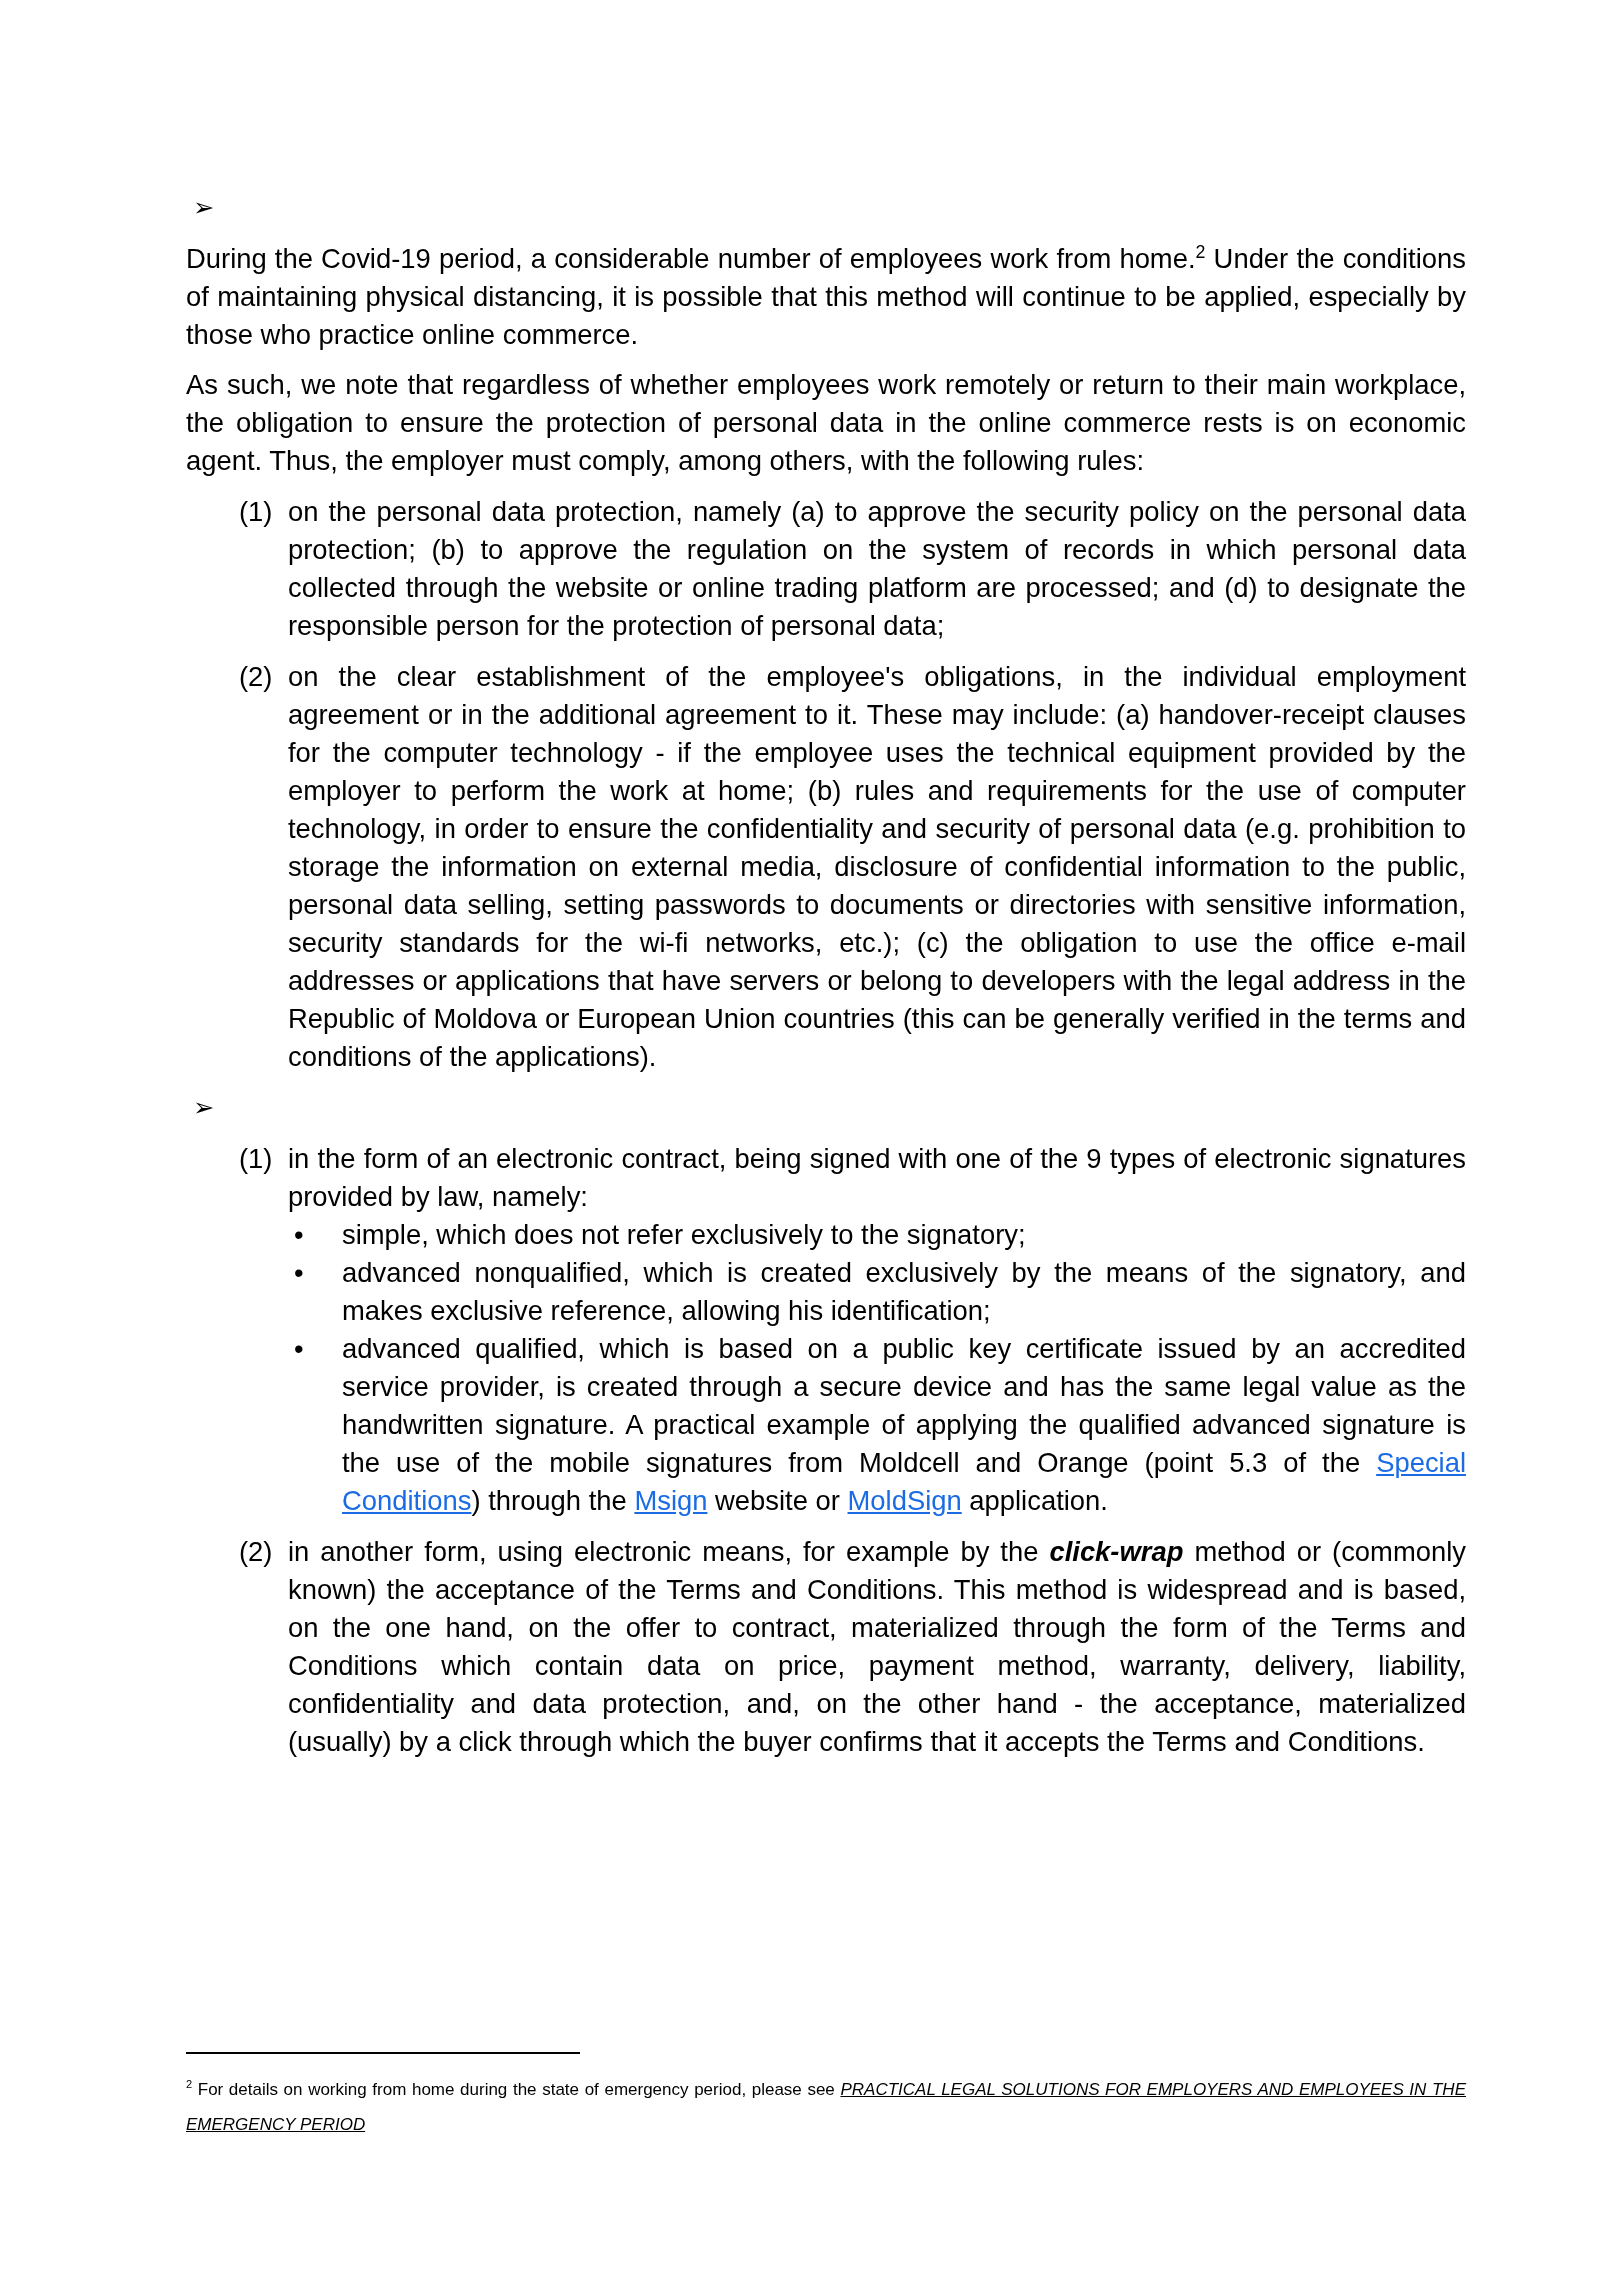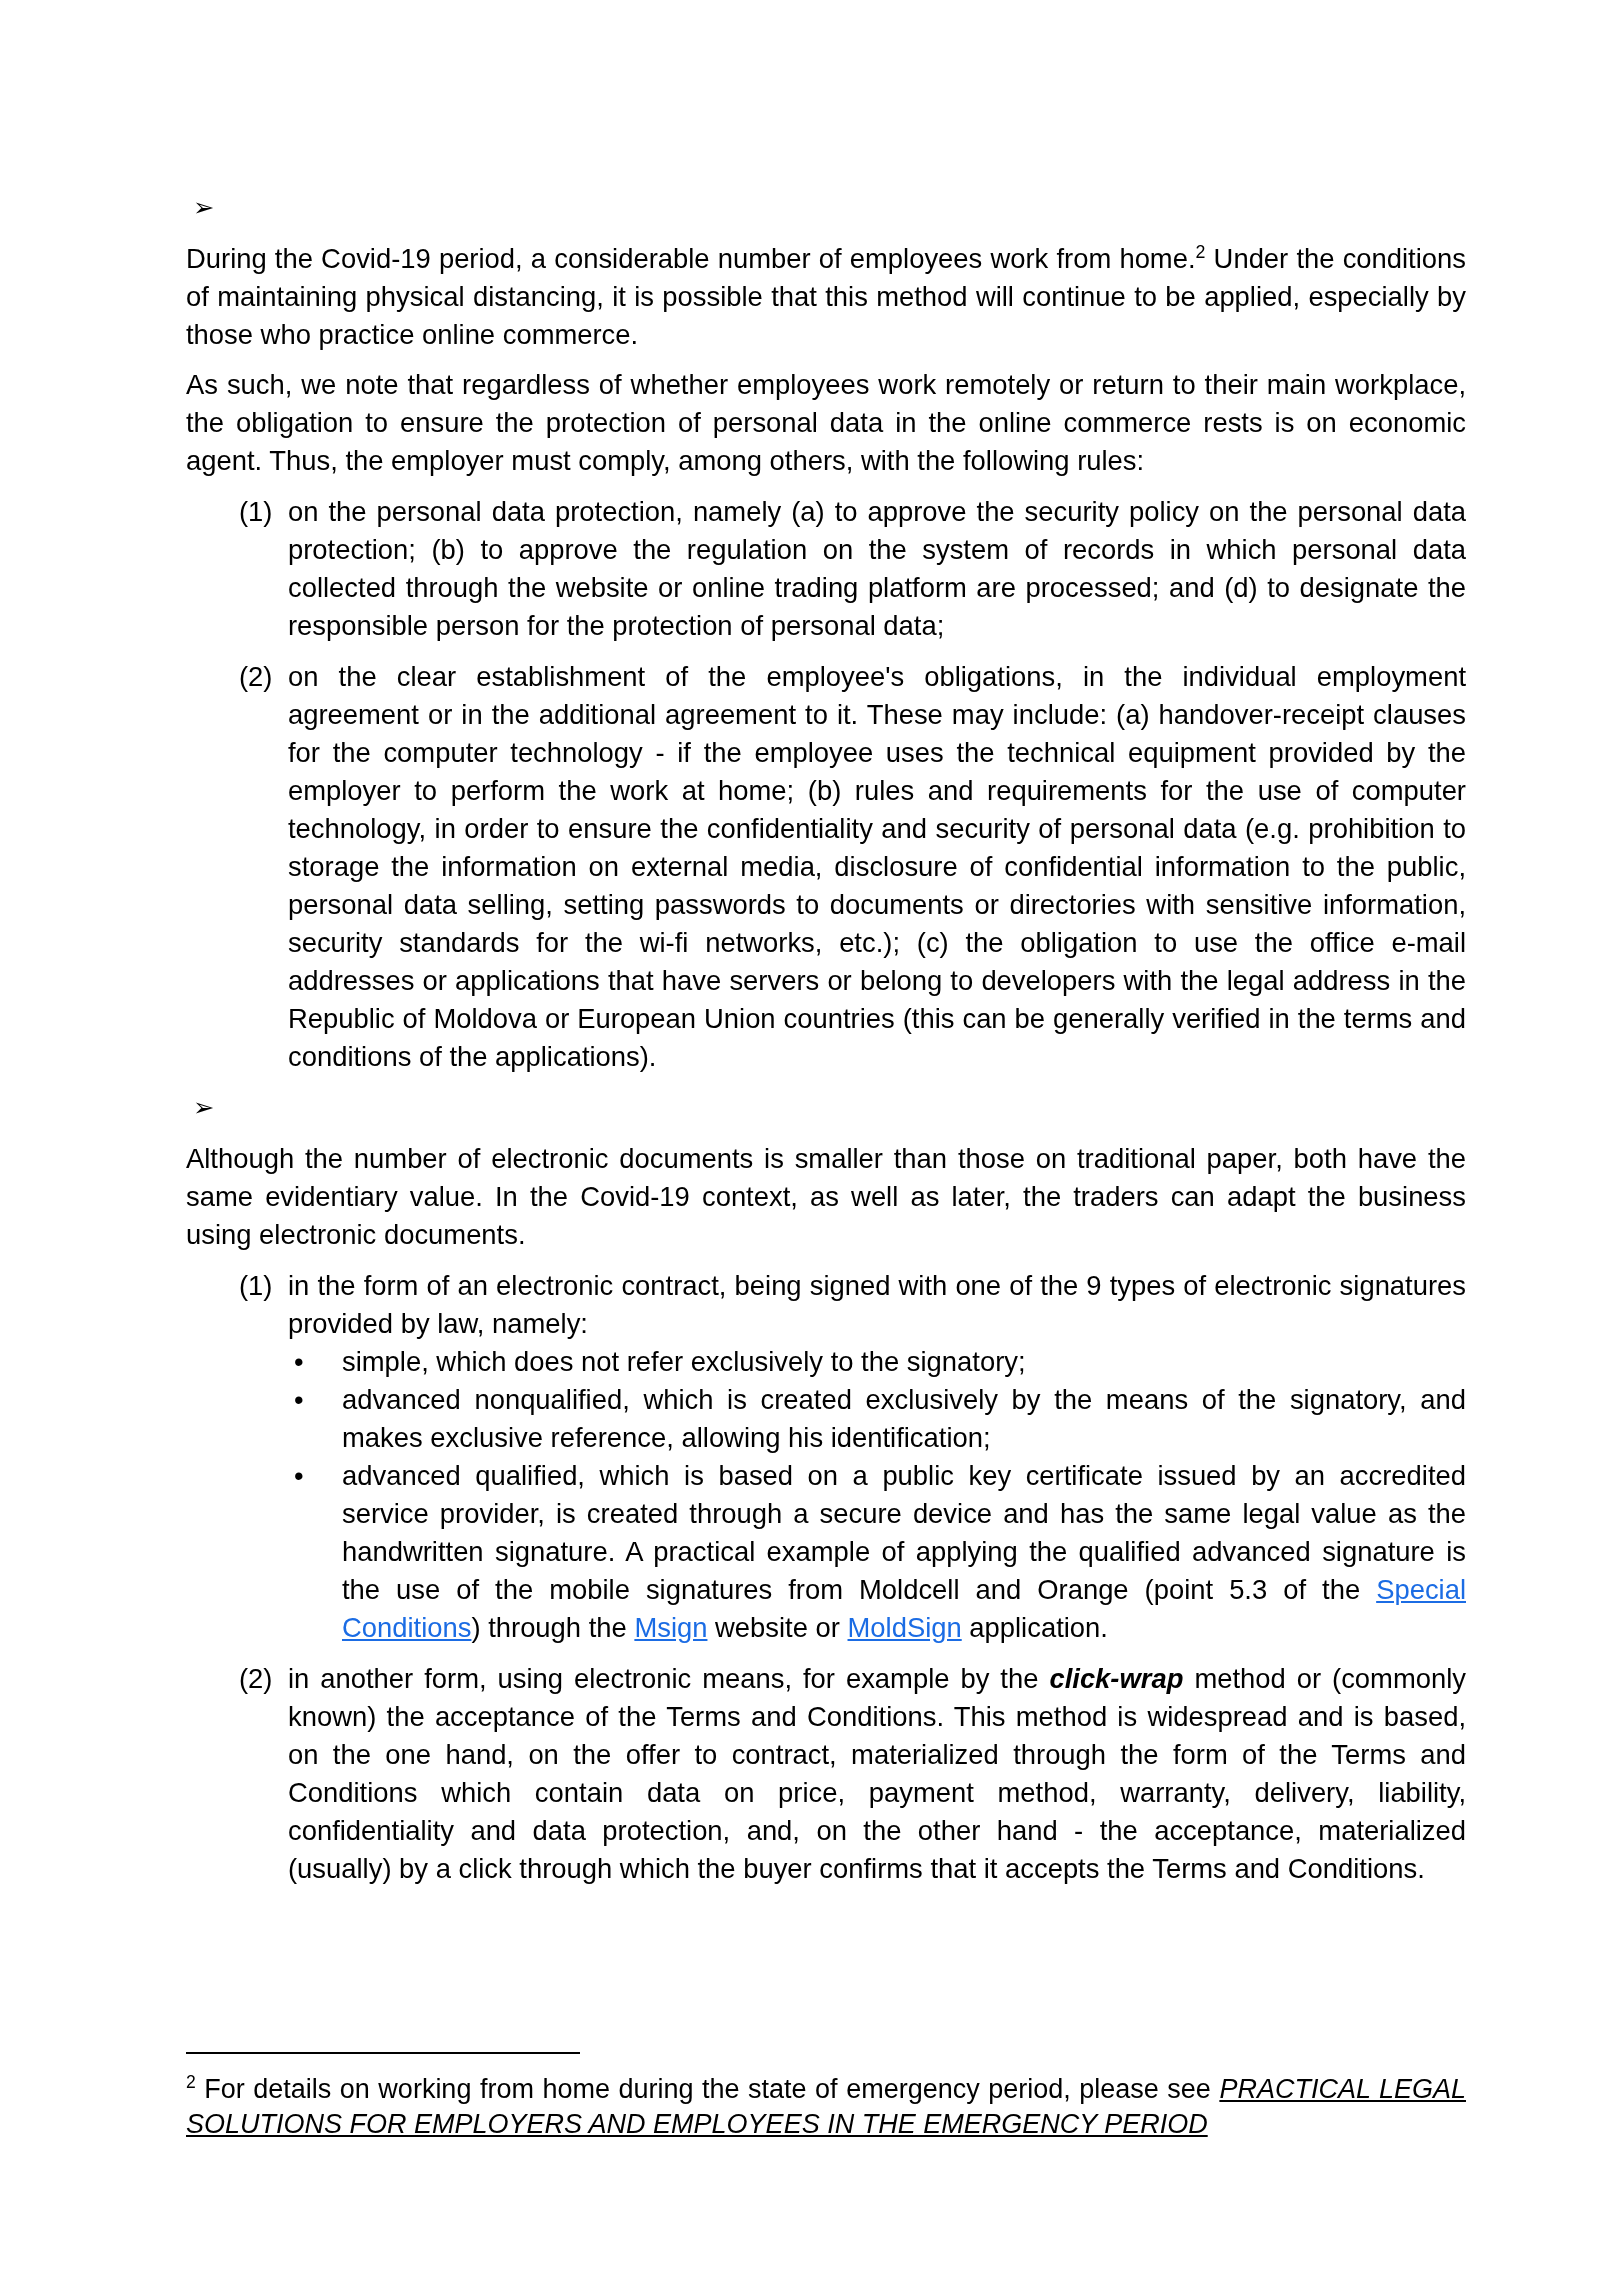--- a/index.html
+++ b/index.html
@@ -56,21 +56,21 @@
     left: 186px;
     right: 155px;
     top: 2052px;
   }
   .fn-sep {
     width: 394px;
     border-top: 2px solid #000000;
     margin-bottom: 17.6px;
   }
   .fn-text {
-    font-size: 27px;
+    font-size: 17px;
     line-height: 35px;
     text-align: justify;
   }
   .fn-link {
     font-style: italic;
     text-decoration: underline;
     cursor: pointer;
   }
 </style>
 </head>
@@ -94,21 +94,20 @@
   <div class="num-item">
       <span class="num-marker">(2)</span>
       <span class="num-body"><span class="u-lead">on the clear establishment of the employee's obligations</span><span>, in the individual employment agreement or in the additional agreement to it. These may include: (a) handover-receipt clauses for the computer technology - if the employee uses the technical equipment provided by the employer to perform the work at home; (b) rules and requirements for the use of computer technology, in order to ensure the confidentiality and security of personal data (e.g. prohibition to storage the information on external media, disclosure of confidential information to the public, personal data selling, setting passwords to documents or directories with sensitive information, security standards for the wi-fi networks, etc.); (c) the obligation to use the office e-mail addresses or applications that have servers or belong to developers with the legal address in the Republic of Moldova or European Union countries (this can be generally verified in the terms and conditions of the applications).</span></span>
     </div>
 
 
   <div class="heading second">
       <span class="h-arrow">➢</span>
     </div>
 
-  <div class="para">Although the number of electronic documents is smaller than those on traditional paper, both have the same evidentiary value. In the Covid-19 context, as well as later, the traders can adapt the business using electronic documents.</div>
 
 
   <div class="num-item">
       <span class="num-marker">(1)</span>
       <span class="num-body"><span>in the form of an electronic contract, being signed with one of the 9 types of electronic signatures provided by law, namely:</span>
       <span class="bullet-row">
           <span class="bullet-marker">•</span>
           <span class="bullet-body">simple, which does not refer exclusively to the signatory;</span>
         </span>
       <span class="bullet-row">

